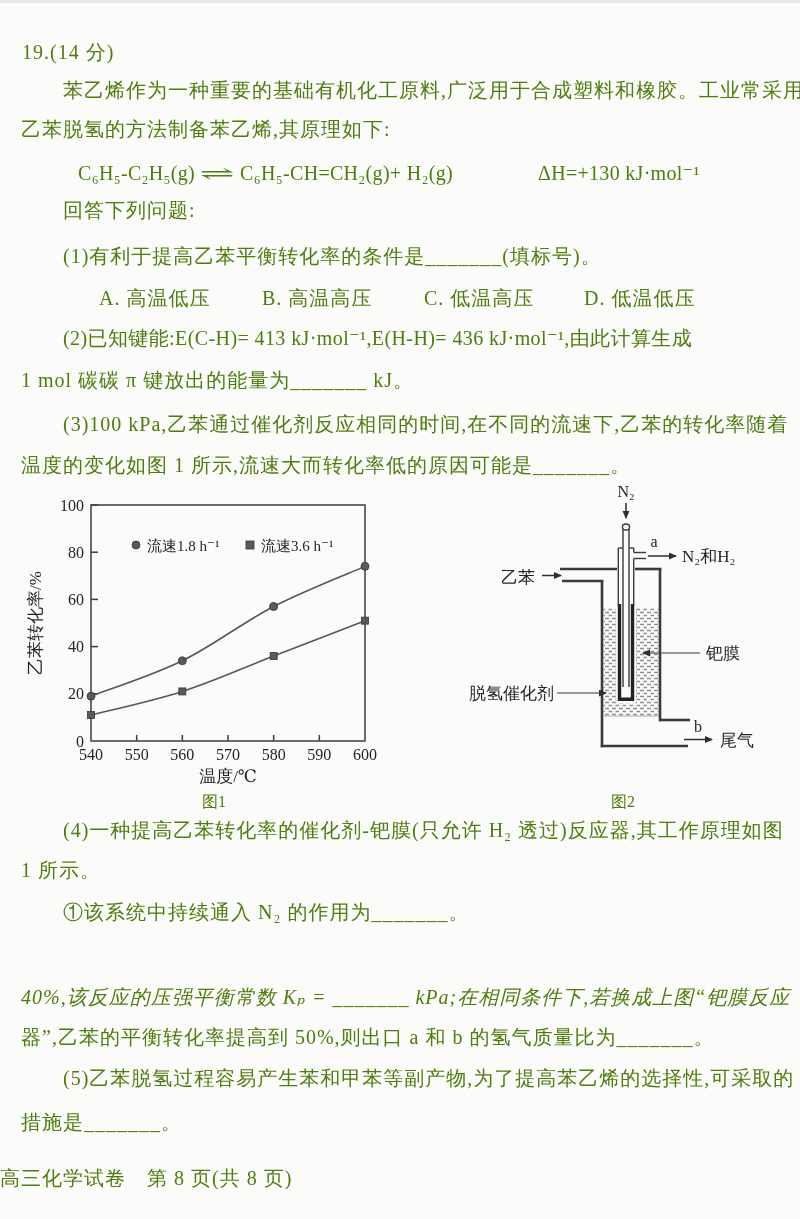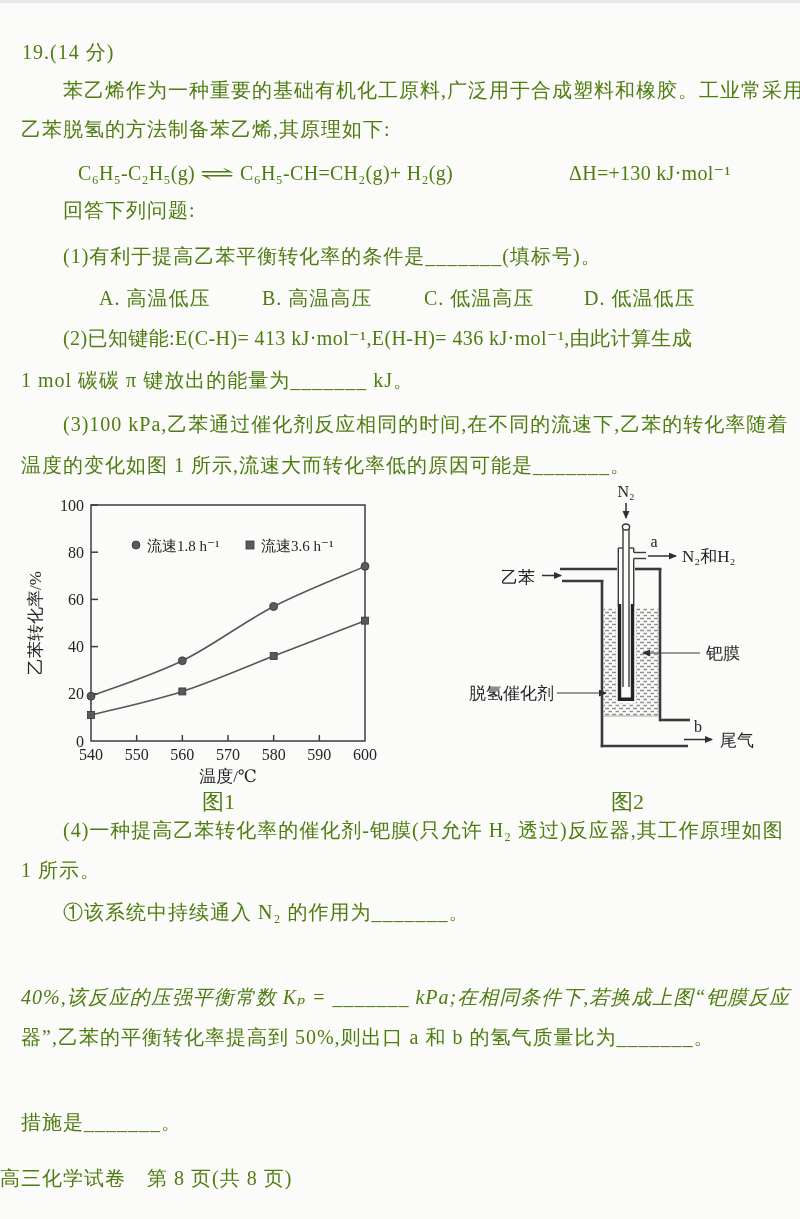--- a/index.html
+++ b/index.html
@@ -22,21 +22,21 @@
     letter-spacing:1px;
     white-space:nowrap;
   }
   .eq { font-size:20px; letter-spacing:0.3px; }
   .eq-arrow {
     display:inline-block;
     transform:scaleX(2.1);
     margin:0 14px;
     font-size:20px;
   }
-  .caption { font-size:22px; letter-spacing:0; }
+  .caption { font-size:16px; letter-spacing:0; }
   .footer {
     position:absolute;
     left:0; width:800px;
     font-size:20px;
     letter-spacing:1px;
   }
   svg text {
     font-family:"Liberation Serif","DejaVu Serif",serif;
     fill:#242424;
   }
@@ -61,21 +61,21 @@
 
 <div class="page">
 
   <div class="line" style="top:36px;  left:22px;">19.(14 分)</div>
   <div class="line" style="top:74px;  left:63px;">苯乙烯作为一种重要的基础有机化工原料,广泛用于合成塑料和橡胶。工业常采用</div>
   <div class="line" style="top:113px; left:21px;">乙苯脱氢的方法制备苯乙烯,其原理如下:</div>
 
   <div class="line eq" style="top:157px; left:78px;">
     <span>C₆H₅-C₂H₅(g)</span><span class="eq-arrow">⇌</span><span>C₆H₅-CH=CH₂(g)+ H₂(g)</span>
   </div>
-  <div class="line eq" style="top:157px; left:569px;">ΔH=+130 kJ·mol⁻¹</div>
+  <div class="line eq" style="top:157px; left:538px;">ΔH=+130 kJ·mol⁻¹</div>
 
   <div class="line" style="top:194px; left:63px;">回答下列问题:</div>
 
   <div class="line" style="top:240px; left:63px;">(1)有利于提高乙苯平衡转化率的条件是_______(填标号)。</div>
   <div class="line" style="top:282px; left:99px;">A. 高温低压</div>
   <div class="line" style="top:282px; left:262px;">B. 高温高压</div>
   <div class="line" style="top:282px; left:424px;">C. 低温高压</div>
   <div class="line" style="top:282px; left:584px;">D. 低温低压</div>
 
   <div class="line" style="top:322px; left:63px; letter-spacing:0.4px;">(2)已知键能:E(C-H)= 413 kJ·mol⁻¹,E(H-H)= 436 kJ·mol⁻¹,由此计算生成</div>
@@ -186,17 +186,18 @@
     <text class="diagram-label" x="290" y="273">尾气</text>
   </svg>
   <div class="line caption" style="top:786px; left:611px;">图2</div>
 
   <div class="line" style="top:814px; left:63px;">(4)一种提高乙苯转化率的催化剂-钯膜(只允许 H₂ 透过)反应器,其工作原理如图</div>
   <div class="line" style="top:854px; left:21px;">1 所示。</div>
   <div class="line" style="top:896px; left:63px;">①该系统中持续通入 N₂ 的作用为_______。</div>
   <div class="line" style="top:981px; left:21px;font-style:italic;">40%,该反应的压强平衡常数 Kₚ = _______ kPa;在相同条件下,若换成上图“钯膜反应</div>
   <div class="line" style="top:1021px; left:21px;">器”,乙苯的平衡转化率提高到 50%,则出口 a 和 b 的氢气质量比为_______。</div>
 
+  <div class="line" style="top:1062px; left:63px;">(5)乙苯脱氢过程容易产生苯和甲苯等副产物,为了提高苯乙烯的选择性,可采取的</div>
   <div class="line" style="top:1106px; left:21px;">措施是_______。</div>
 
   <div class="footer" style="top:1162px;">高三化学试卷　第 8 页(共 8 页)</div>
 
 </div>
 
 </body></html>

